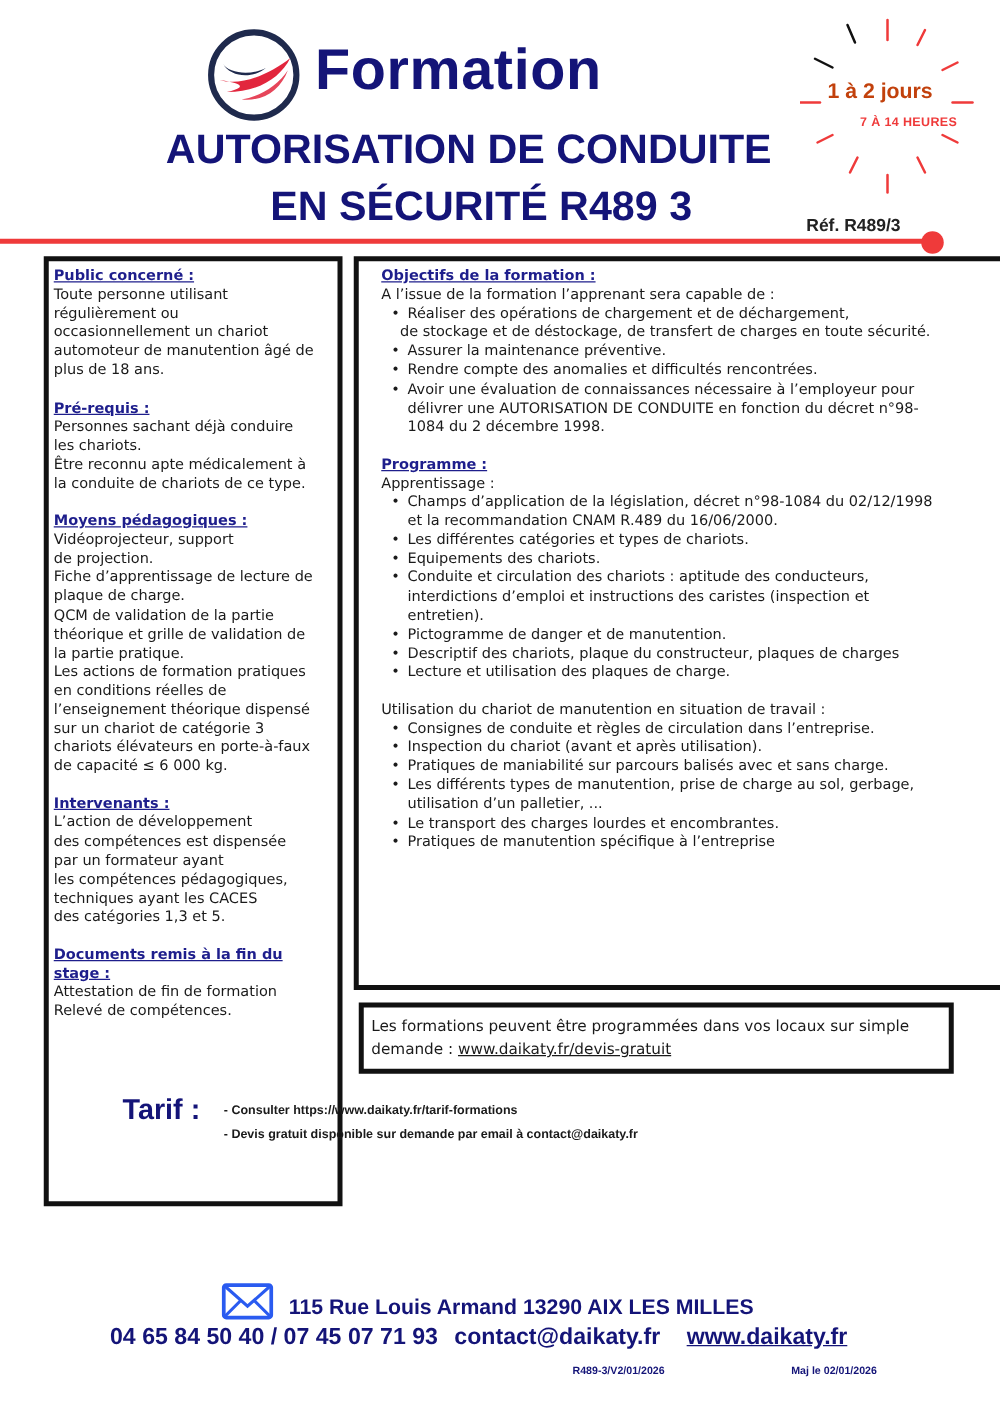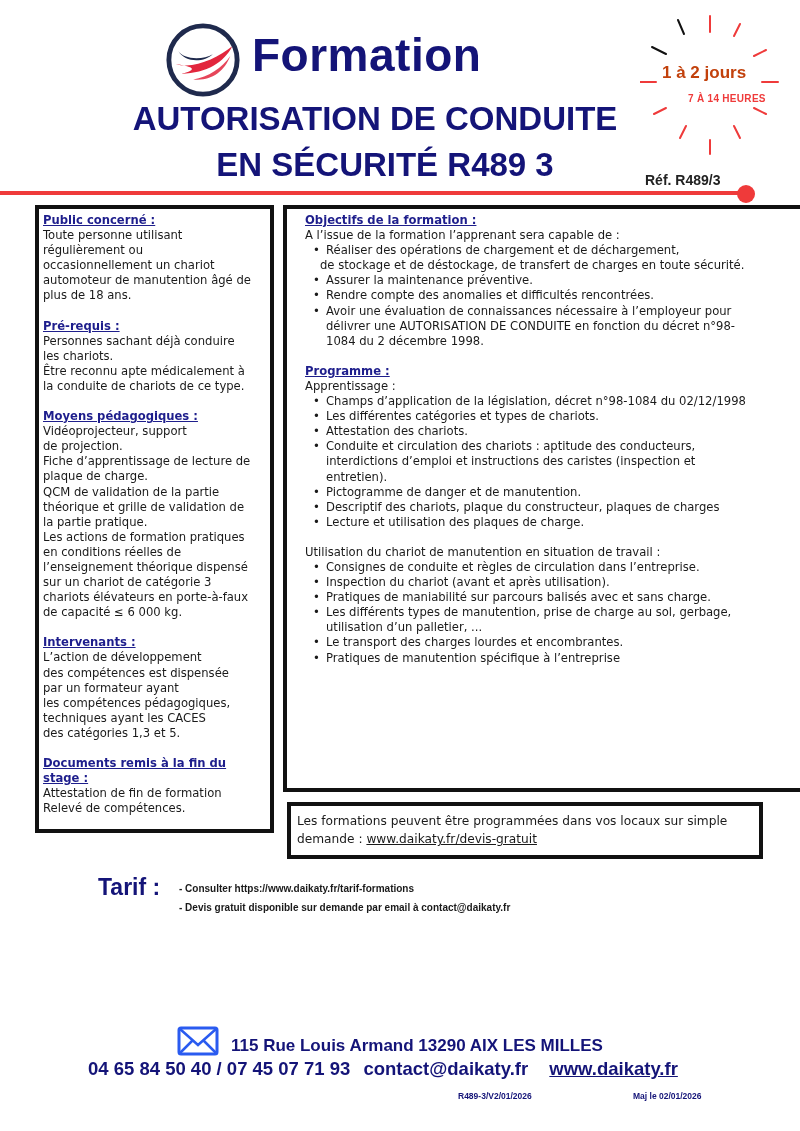--- a/index.html
+++ b/index.html
@@ -14,21 +14,21 @@
 
   .burst { position: absolute; left: 640px; top: 14px; width: 140px; height: 145px; }
   .burst-days { position: absolute; left: 662px; top: 63px; font-family: "Liberation Sans", sans-serif; font-weight: bold; font-size: 17px; color: #c2410c; }
   .burst-hours { position: absolute; left: 664px; top: 93px; font-family: "Liberation Sans", sans-serif; font-weight: bold; font-size: 10px; color: #ef3a3a; letter-spacing: 0.3px; margin-left: 24px; }
 
   .ref { position: absolute; left: 645px; top: 172px; font-family: "Liberation Sans", sans-serif; font-weight: bold; font-size: 14px; color: #222; }
   .red-line { position: absolute; left: 0; top: 191px; width: 745px; height: 4px; background: #ef3a3a; }
   .red-dot { position: absolute; left: 737px; top: 185px; width: 18px; height: 18px; border-radius: 50%; background: #ef3a3a; }
 
   .box { position: absolute; border: 4px solid #111; background: #fff; font-family: "DejaVu Sans", sans-serif; font-size: 11.6px; line-height: 15.1px; color: #1a1a1a; }
-  .box-left { left: 35px; top: 205px; width: 239px; height: 628px; padding: 4px 4px 0 4px; }
+  .box-left { left: 35px; top: 205px; width: 239px; height: 760px; padding: 4px 4px 0 4px; }
   .box-right { left: 283px; top: 205px; width: 568px; height: 587px; padding: 4px 4px 0 18px; }
   .box-bottom { left: 287px; top: 802px; width: 476px; height: 57px; padding: 6px 6px; font-size: 12.2px; line-height: 18px; }
 
   .h { color: #1e1e8c; font-weight: bold; text-decoration: underline; font-size: 11.6px; display: block; }
   .para { display: block; }
   .gap { display: block; height: 15px; }
   ul { list-style: none; margin: 0; padding: 0; }
   li { position: relative; padding-left: 21px; }
   li::before { content: "•"; position: absolute; left: 8px; top: 0; }
   .link { text-decoration: underline; }
@@ -129,23 +129,23 @@
   <ul>
     <li><span>Réaliser des opérations de chargement et de déchargement,</span><br><span style="margin-left:-6px">de stockage et de déstockage, de transfert de charges en toute sécurité.</span></li>
     <li><span>Assurer la maintenance préventive.</span></li>
     <li><span>Rendre compte des anomalies et difficultés rencontrées.</span></li>
     <li><span>Avoir une évaluation de connaissances nécessaire à l’employeur pour</span><br><span>délivrer une AUTORISATION DE CONDUITE en fonction du décret n°98-</span><br><span>1084 du 2 décembre 1998.</span></li>
   </ul>
   <span class="gap"></span>
   <span class="h">Programme :</span>
   <span class="para">Apprentissage :</span>
   <ul>
-    <li><span>Champs d’application de la législation, décret n°98-1084 du 02/12/1998</span><br></li>
+    <li><span>Champs d’application de la législation, décret n°98-1084 du 02/12/1998</span><br><span>et la recommandation CNAM R.489 du 16/06/2000.</span></li>
     <li><span>Les différentes catégories et types de chariots.</span></li>
-    <li><span>Attestation des chariots.</span></li>
+    <li><span>Equipements des chariots.</span></li>
     <li><span>Conduite et circulation des chariots : aptitude des conducteurs,</span><br><span>interdictions d’emploi et instructions des caristes (inspection et</span><br><span>entretien).</span></li>
     <li><span>Pictogramme de danger et de manutention.</span></li>
     <li><span>Descriptif des chariots, plaque du constructeur, plaques de charges</span></li>
     <li><span>Lecture et utilisation des plaques de charge.</span></li>
   </ul>
   <span class="gap"></span>
   <span class="para">Utilisation du chariot de manutention en situation de travail :</span>
   <ul>
     <li><span>Consignes de conduite et règles de circulation dans l’entreprise.</span></li>
     <li><span>Inspection du chariot (avant et après utilisation).</span></li>

